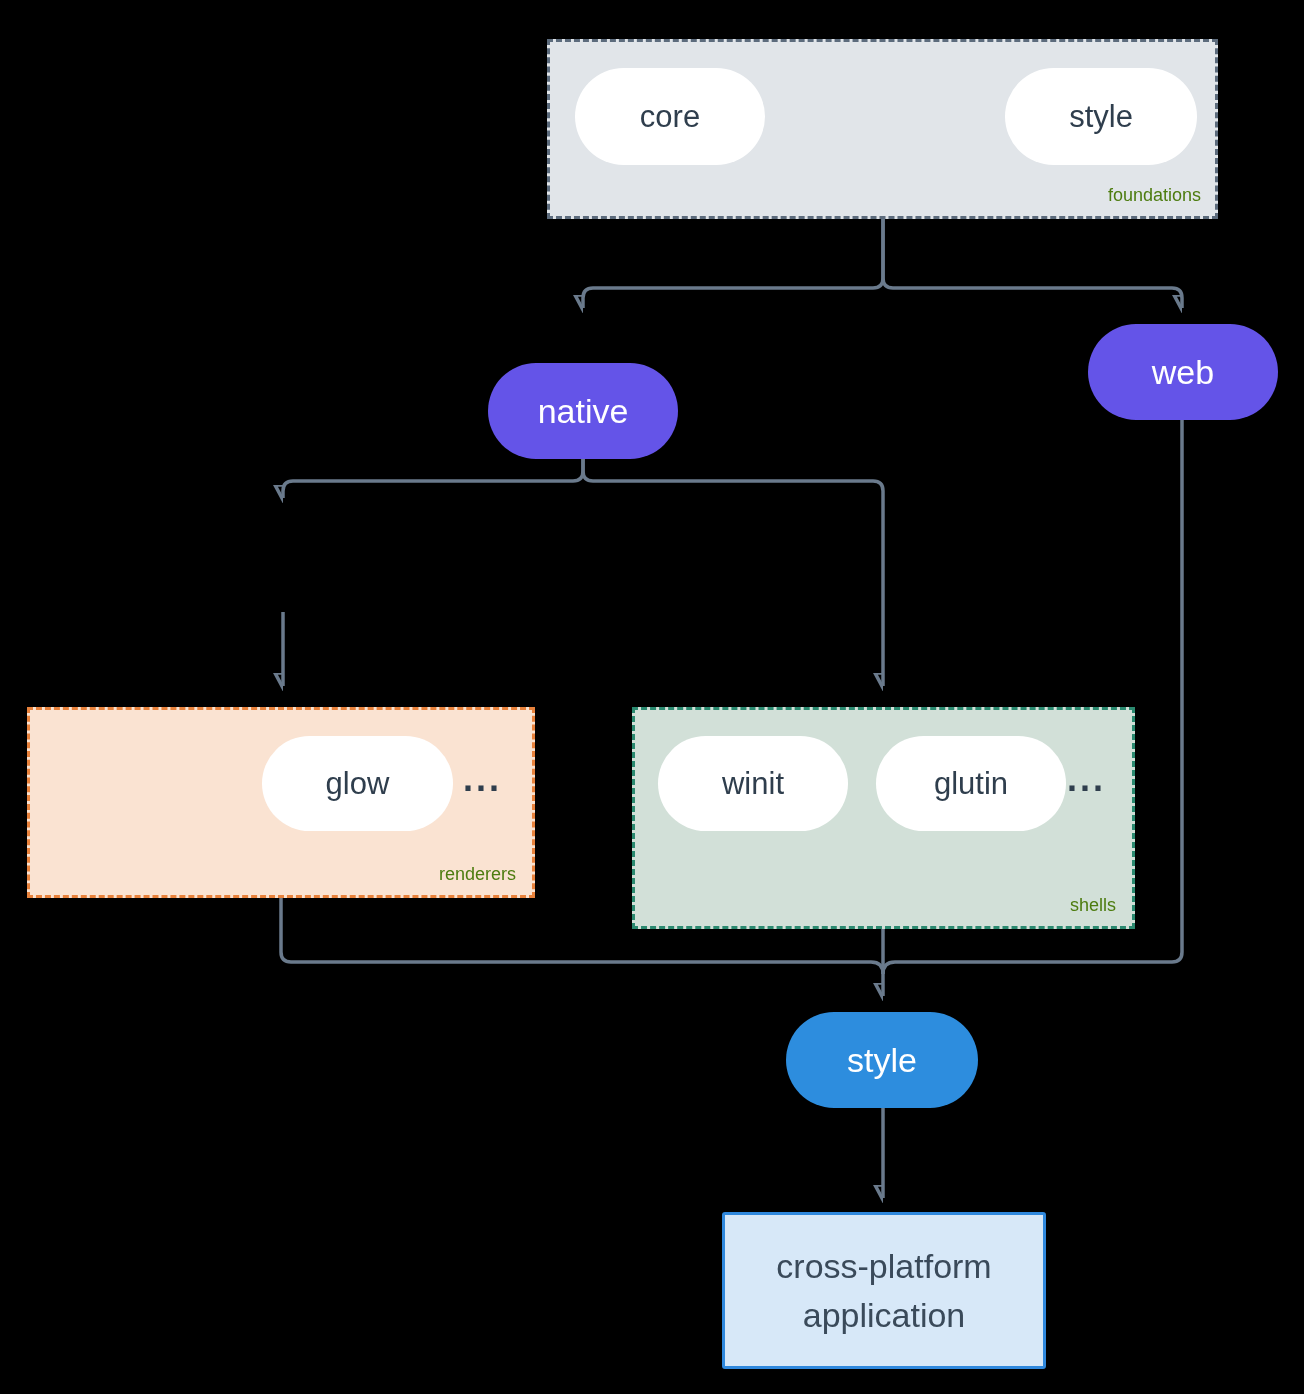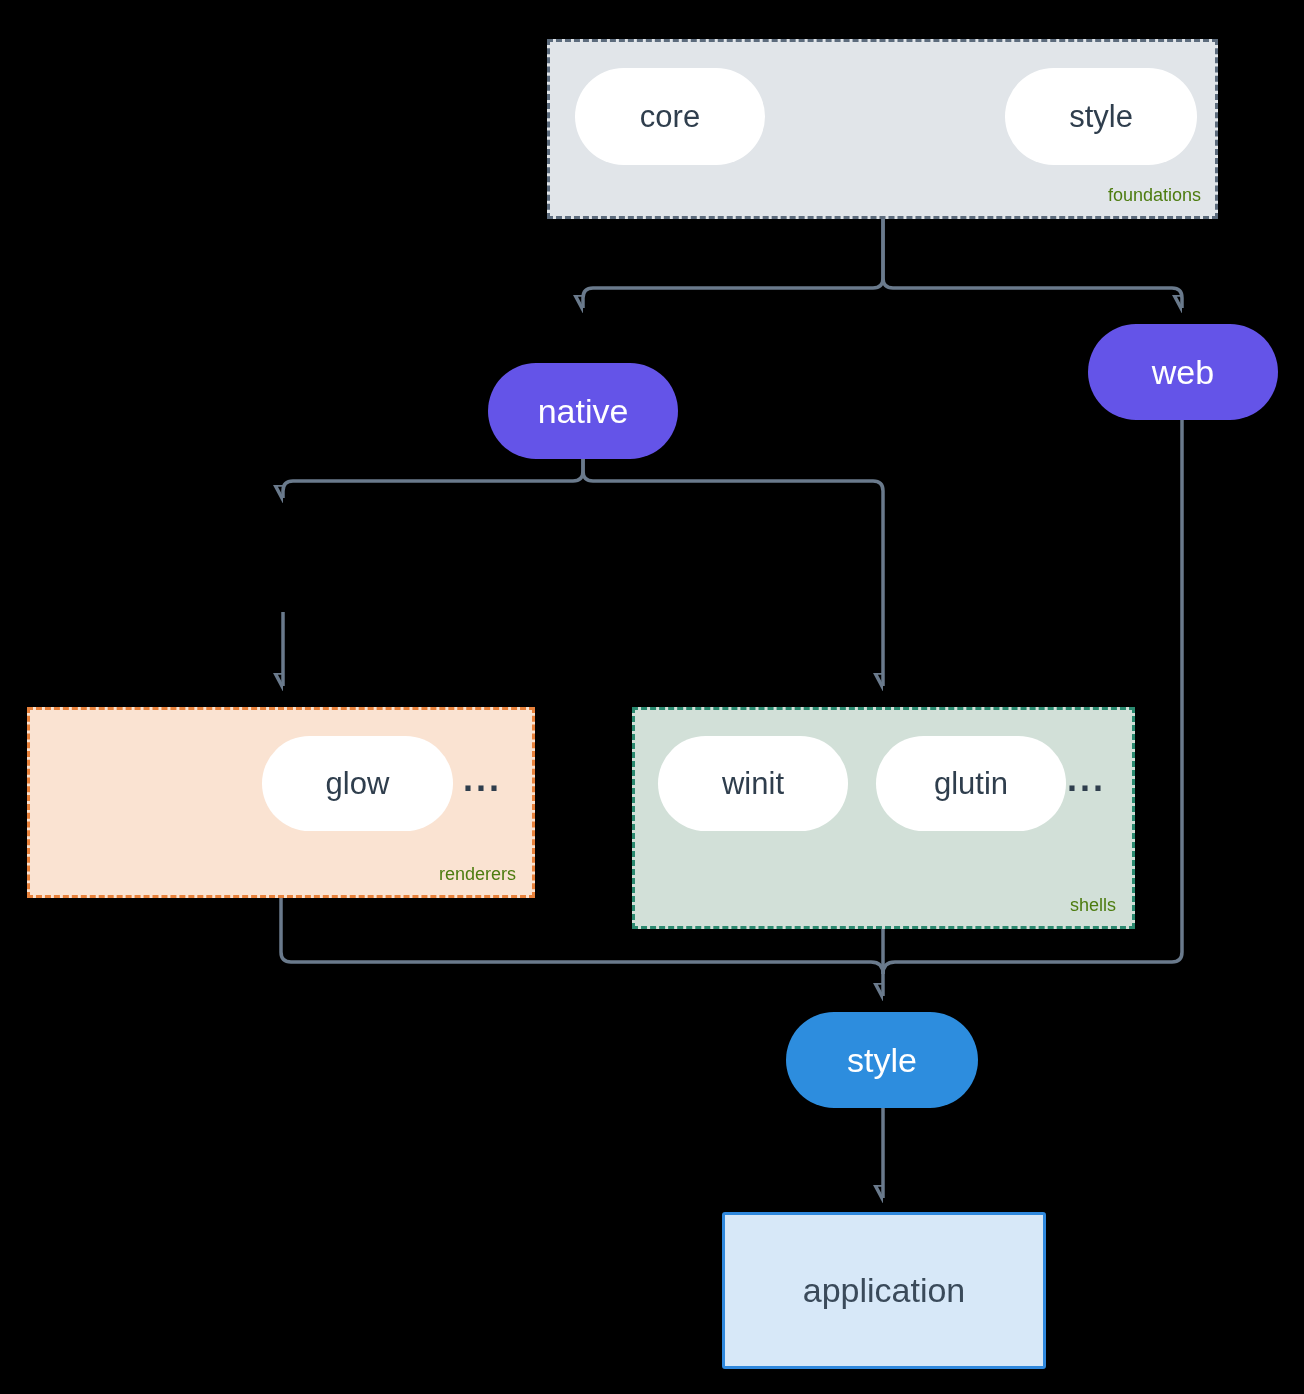--- a/index.html
+++ b/index.html
@@ -81,16 +81,17 @@
   <div class="group group-shells">
     <div class="gpill" style="left:23px;top:26px;width:190px;height:95px;">winit</div>
     <div class="gpill" style="left:241px;top:26px;width:190px;height:95px;">glutin</div>
     <div class="more" style="right:26px;top:48px;">...</div>
     <div class="glabel" style="right:16px;bottom:10px;">shells</div>
   </div>
 
   <div class="pill pill-iced">style</div>
 
   <div class="appbox">
+    <div>cross-platform</div>
     <div>application</div>
   </div>
 
 </div>
 
 </body></html>

